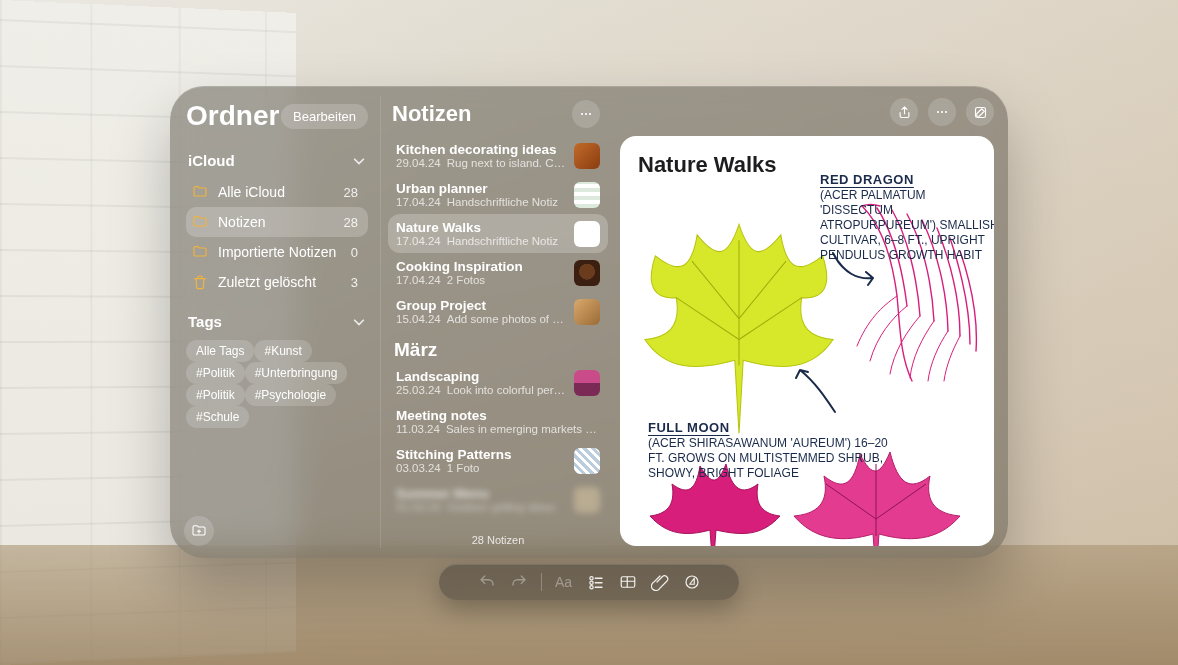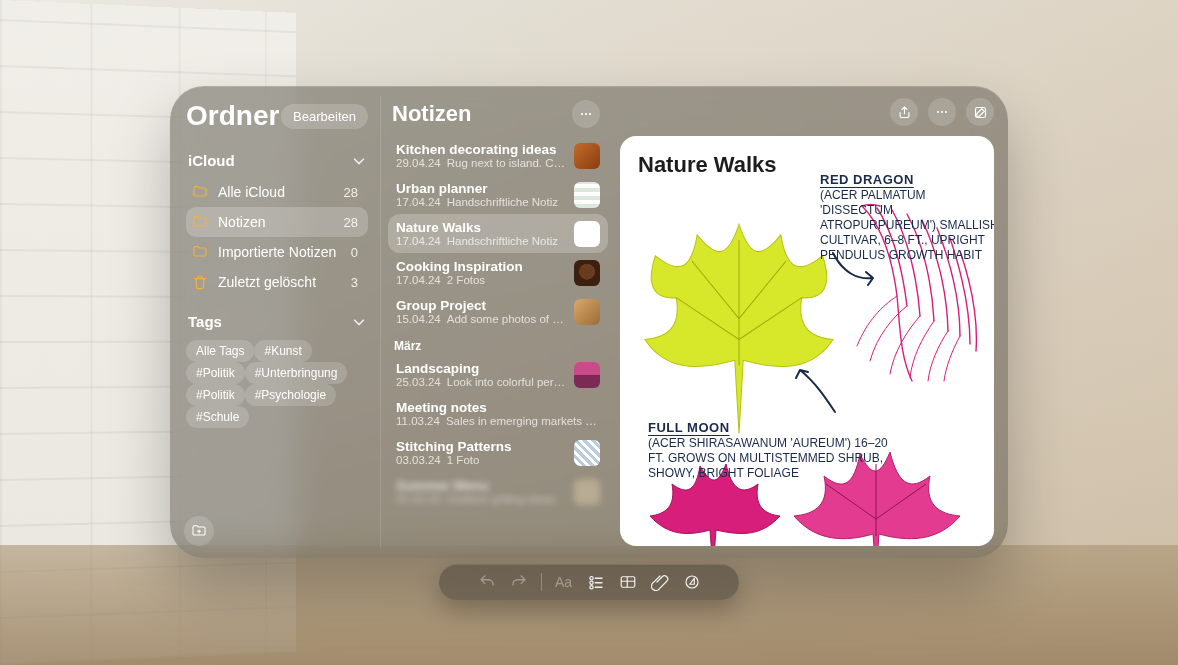--- a/index.html
+++ b/index.html
@@ -83,21 +83,21 @@
   .note-list { list-style:none; overflow:hidden; flex:1;}
   .note-item {
     display:flex; align-items:center; gap:8px; padding:6px 8px; border-radius:12px; cursor:pointer;
   }
   .note-item.selected { background: rgba(255,255,255,.22); }
   .note-text { flex:1; min-width:0;}
   .note-title { font-size:13.5px; font-weight:600; white-space:nowrap; overflow:hidden; text-overflow:ellipsis;}
   .note-sub { font-size:11.5px; color:rgba(255,255,255,.72); white-space:nowrap; overflow:hidden; text-overflow:ellipsis;}
   .note-sub .date { margin-right:6px;}
   .thumb { width:26px; height:26px; border-radius:6px; flex:0 0 26px; background:#ddd;}
-  .month-head { font-size:12px; font-weight:700; padding:8px 8px 2px 6px;}
+  .month-head { font-size:19px; font-weight:700; padding:8px 8px 2px 6px;}
   .blur-row { filter: blur(3px); opacity:.7;}
   .notes-count { text-align:center; font-size:11px; color:rgba(255,255,255,.8); padding:4px 0 6px;}
 
   
   .content { flex:1; position:relative; padding:12px 14px 12px 8px; display:flex; flex-direction:column;}
   .content-actions { display:flex; gap:10px; justify-content:flex-end; margin-bottom:10px;}
   .doc {
     flex:1; background:#fff; border-radius:16px; color:#1d1d1f; position:relative; overflow:hidden;
     padding:16px 18px;
   }
@@ -288,20 +288,21 @@
           <span class="thumb th-stitch"></span>
         </li>
         <li class="note-item blur-row">
           <div class="note-text">
             <div class="note-title">Summer Menu</div>
             <div class="note-sub"><span class="date">01.03.24</span>Outdoor grilling ideas</div>
           </div>
           <span class="thumb th-blur"></span>
         </li>
       </ul>
+    <div class="notes-count">28 Notizen</div>
   </section>
 
   <section class="content">
     <div class="content-actions">
       <button class="round-btn">
         <svg width="15" height="15" viewBox="0 0 24 24">
             <path d="M12 3v11M8 7l4-4 4 4" fill="none" stroke="#fff" stroke-width="1.8" stroke-linecap="round" stroke-linejoin="round"></path>
             <path d="M5 12v6a2 2 0 002 2h10a2 2 0 002-2v-6" fill="none" stroke="#fff" stroke-width="1.8" stroke-linecap="round"></path>
           </svg>
       </button>

